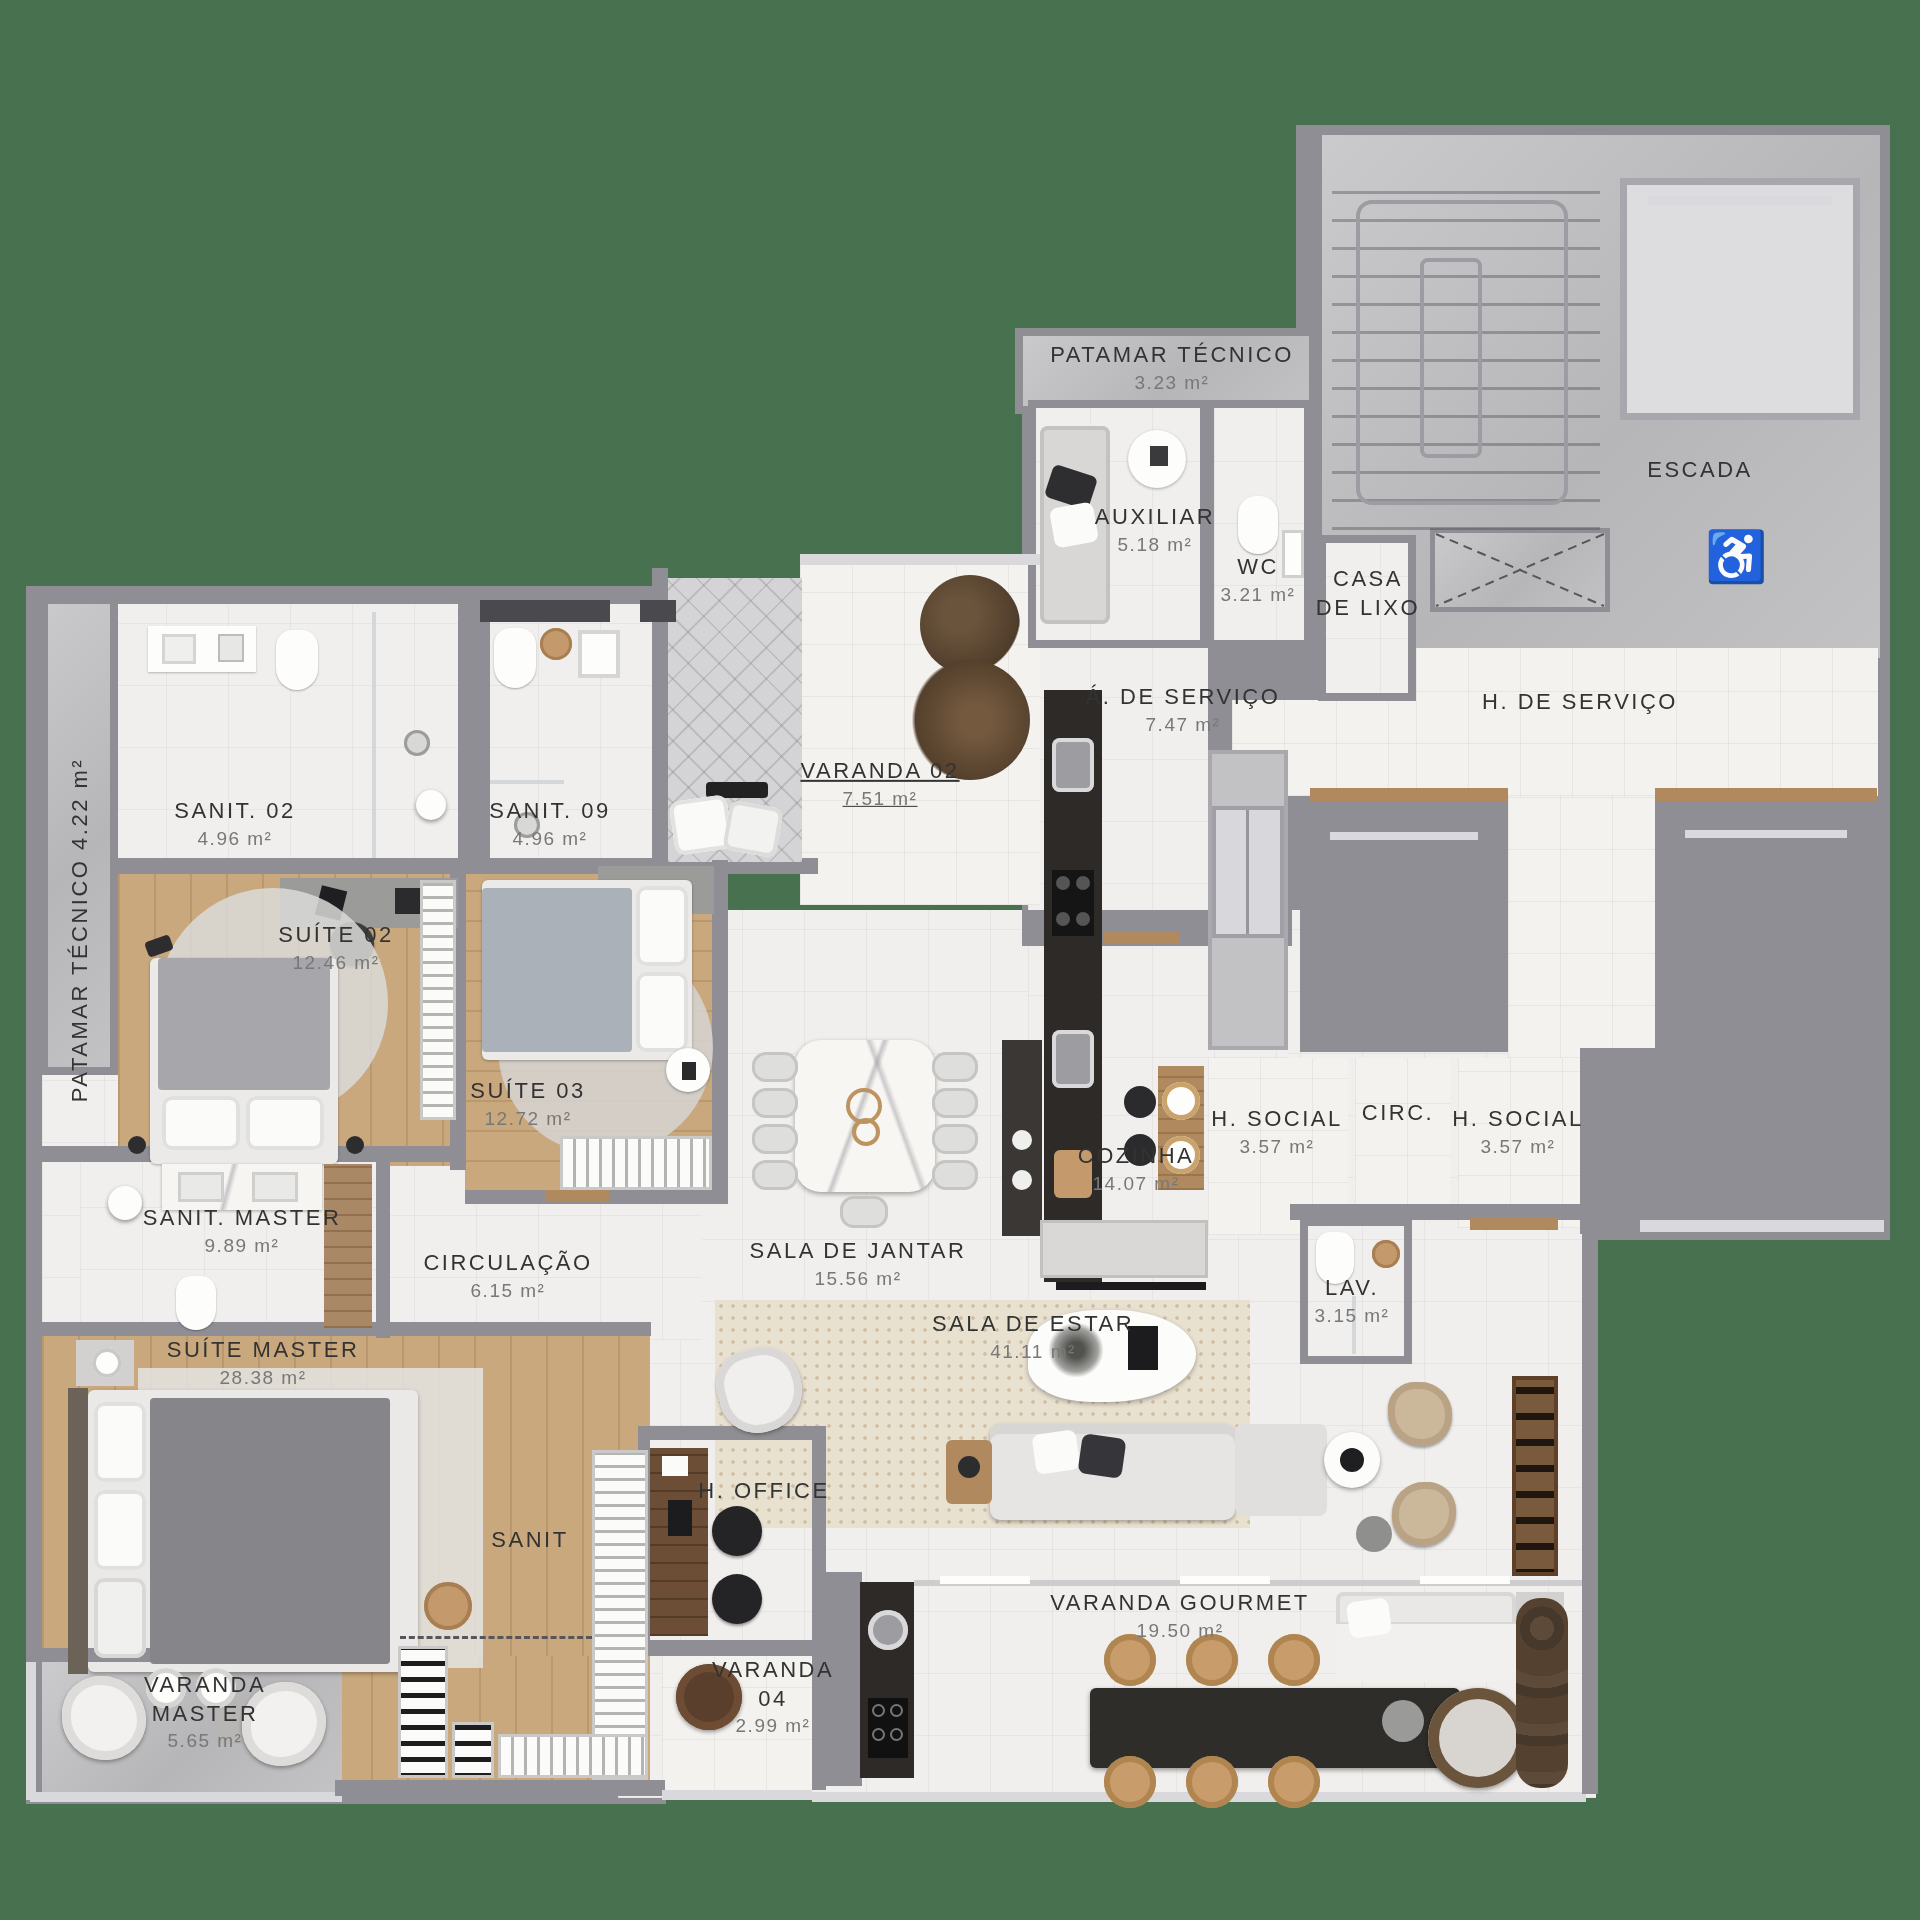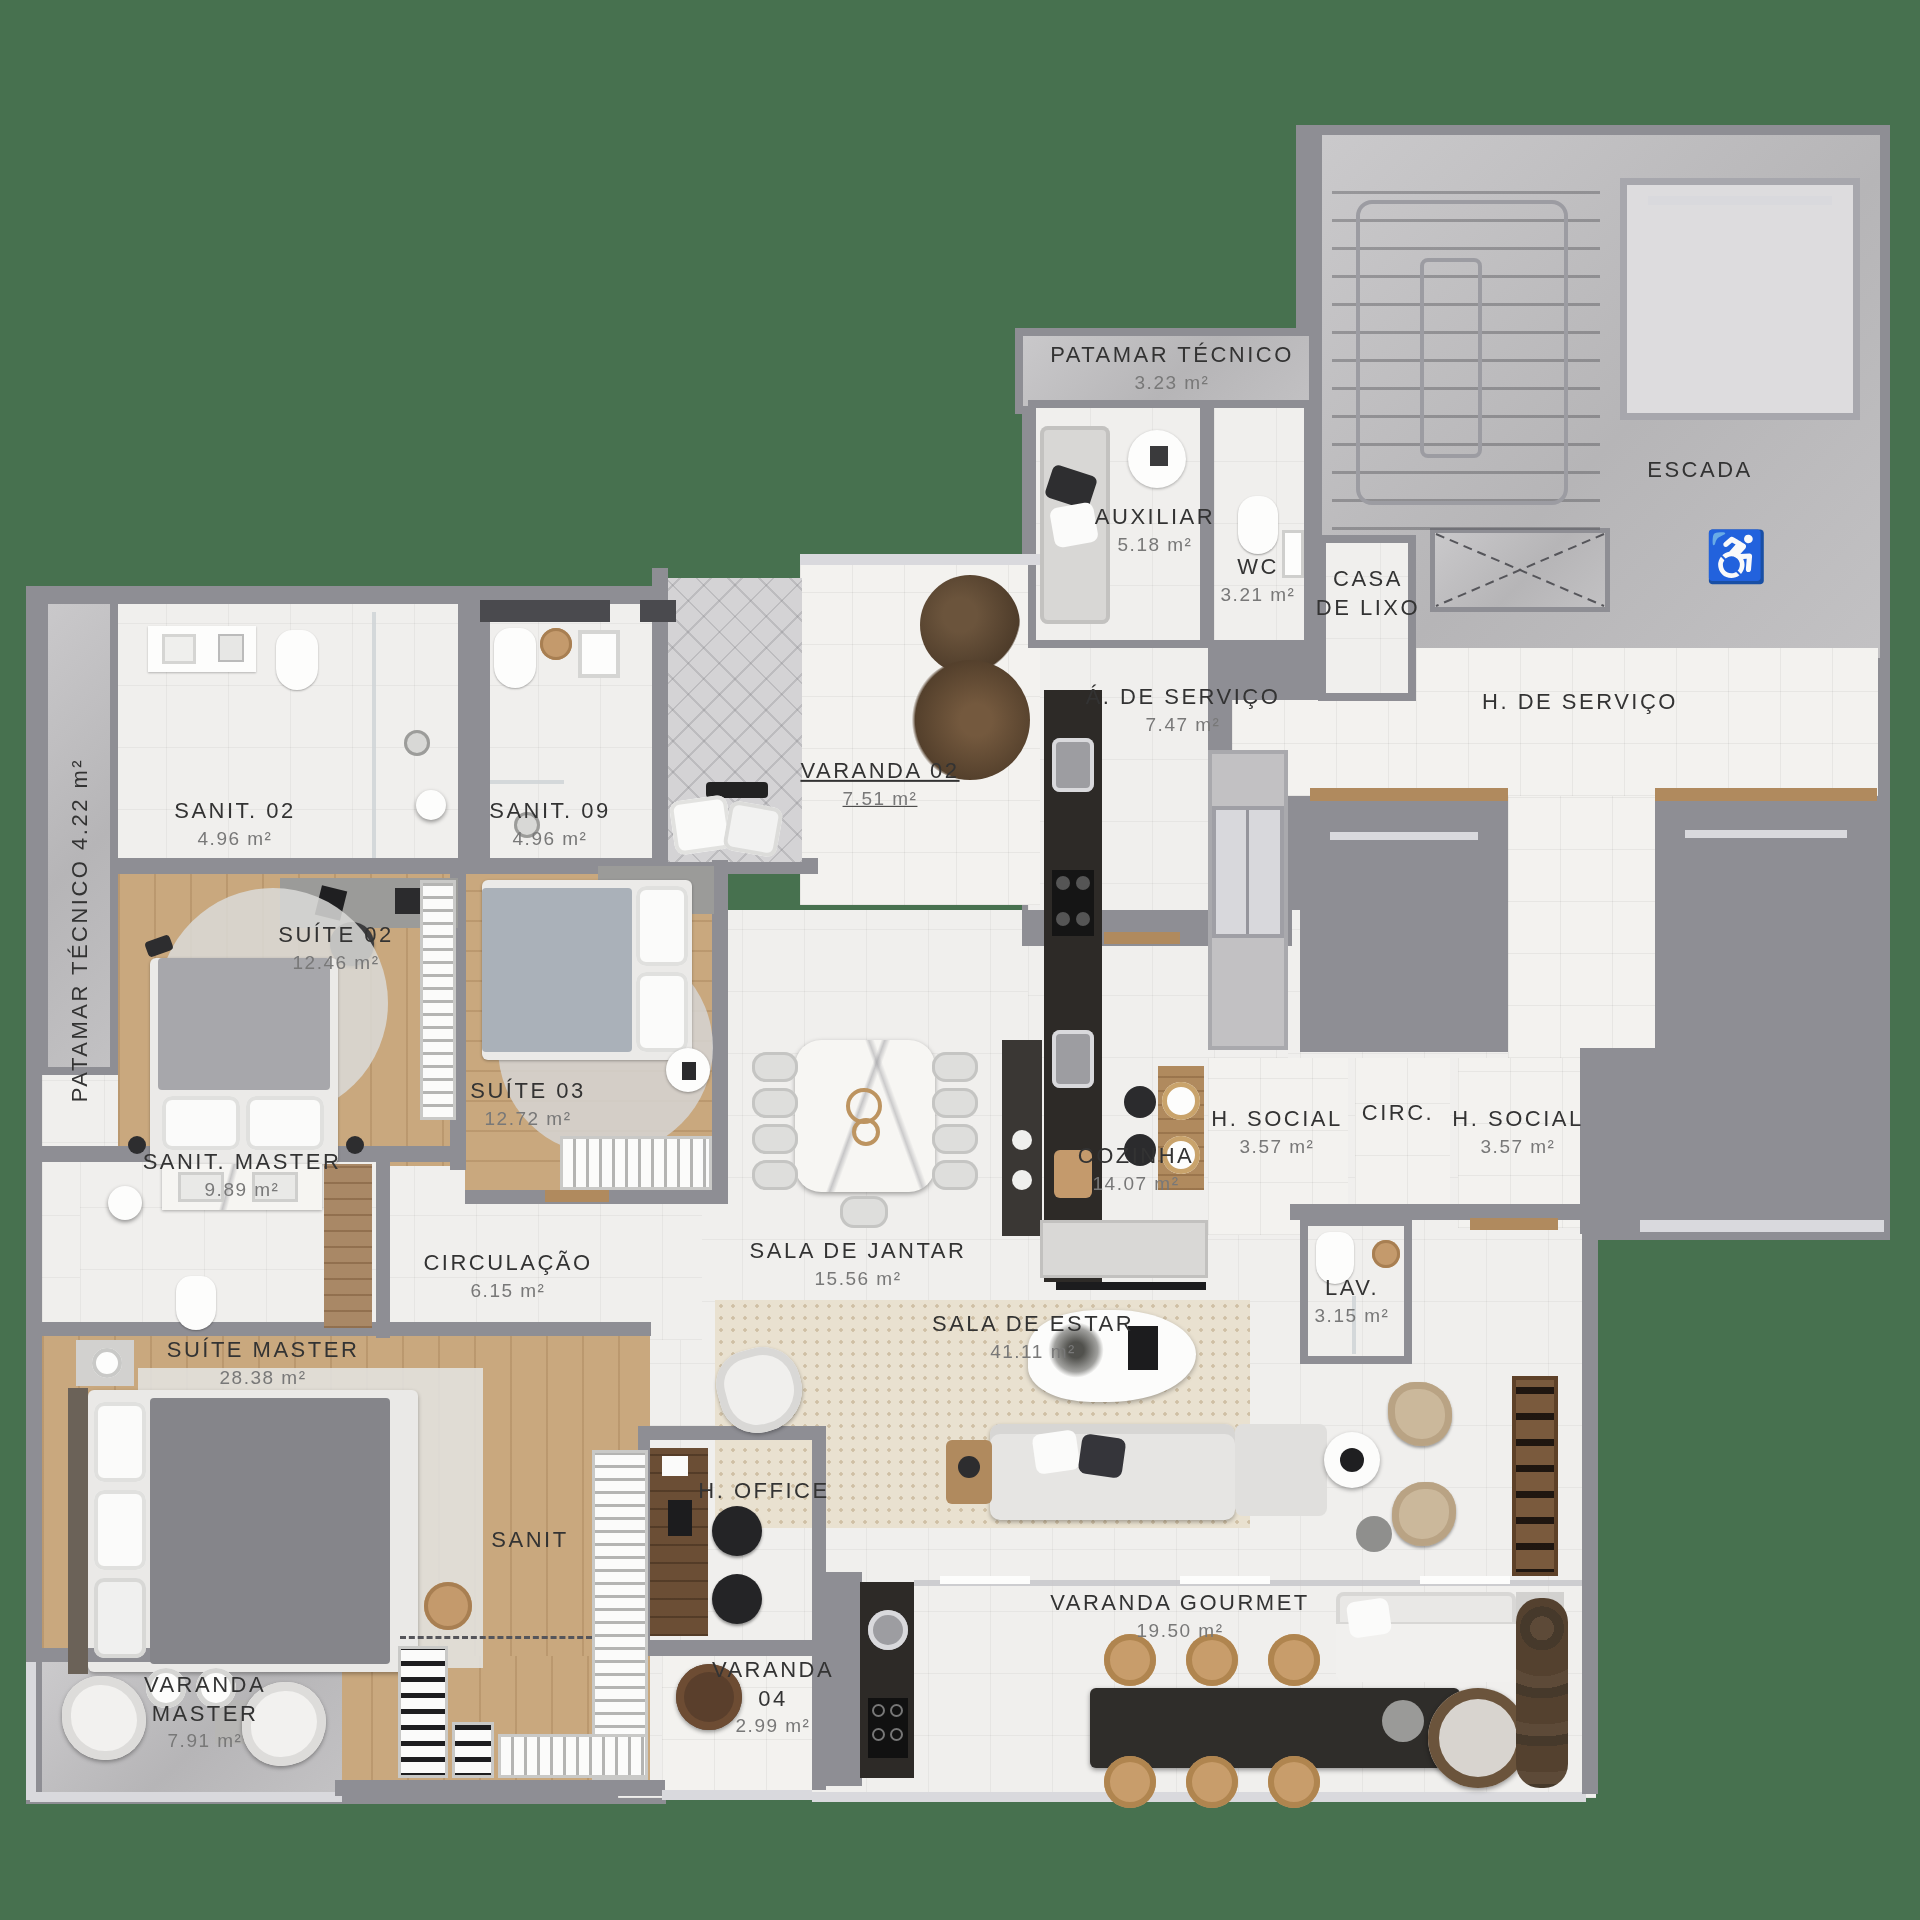--- a/index.html
+++ b/index.html
@@ -343,27 +343,27 @@
       <div class="room-label" style="left: 880px; top: 784px; text-decoration: underline;"><span>VARANDA 02</span><span class="area">7.51 m²</span></div>
       <div class="room-label" style="left: 235px; top: 824px;"><span>SANIT. 02</span><span class="area">4.96 m²</span></div>
       <div class="room-label" style="left: 550px; top: 824px;"><span>SANIT. 09</span><span class="area">4.96 m²</span></div>
       <div class="room-label rot" style="left: 80px; top: 930px;"><span>PATAMAR TÉCNICO  4.22 m²</span></div>
       <div class="room-label" style="left: 336px; top: 948px;"><span>SUÍTE 02</span><span class="area">12.46 m²</span></div>
       <div class="room-label" style="left: 528px; top: 1104px;"><span>SUÍTE 03</span><span class="area">12.72 m²</span></div>
       <div class="room-label" style="left: 1136px; top: 1169px;"><span>COZINHA</span><span class="area">14.07 m²</span></div>
       <div class="room-label" style="left: 1277px; top: 1132px;"><span>H. SOCIAL</span><span class="area">3.57 m²</span></div>
       <div class="room-label" style="left: 1398px; top: 1113px;"><span>CIRC.</span></div>
       <div class="room-label" style="left: 1518px; top: 1132px;"><span>H. SOCIAL</span><span class="area">3.57 m²</span></div>
-      <div class="room-label" style="left: 242px; top: 1175px;"><span>SANIT. MASTER</span><span class="area">9.89 m²</span></div>
+      <div class="room-label" style="left: 242px; top: 1231px;"><span>SANIT. MASTER</span><span class="area">9.89 m²</span></div>
       <div class="room-label" style="left: 508px; top: 1276px;"><span>CIRCULAÇÃO</span><span class="area">6.15 m²</span></div>
       <div class="room-label" style="left: 858px; top: 1264px;"><span>SALA DE JANTAR</span><span class="area">15.56 m²</span></div>
       <div class="room-label" style="left: 1352px; top: 1301px;"><span>LAV.</span><span class="area">3.15 m²</span></div>
       <div class="room-label" style="left: 1033px; top: 1337px;"><span>SALA DE ESTAR</span><span class="area">41.11 m²</span></div>
       <div class="room-label" style="left: 263px; top: 1363px;"><span>SUÍTE MASTER</span><span class="area">28.38 m²</span></div>
       <div class="room-label" style="left: 764px; top: 1491px;"><span>H. OFFICE</span></div>
       <div class="room-label" style="left: 530px; top: 1540px;"><span>SANIT</span></div>
       <div class="room-label" style="left: 1180px; top: 1616px;"><span>VARANDA GOURMET</span><span class="area">19.50 m²</span></div>
       <div class="room-label" style="left: 205px; top: 1712px;"><span>VARANDA
-MASTER</span><span class="area">7.91 m²</span></div>
+MASTER</span><span class="area">5.65 m²</span></div>
       <div class="room-label" style="left: 773px; top: 1697px;"><span>VARANDA
 04</span><span class="area">2.99 m²</span></div>
     </div>
 </div>
 
 </body></html>

